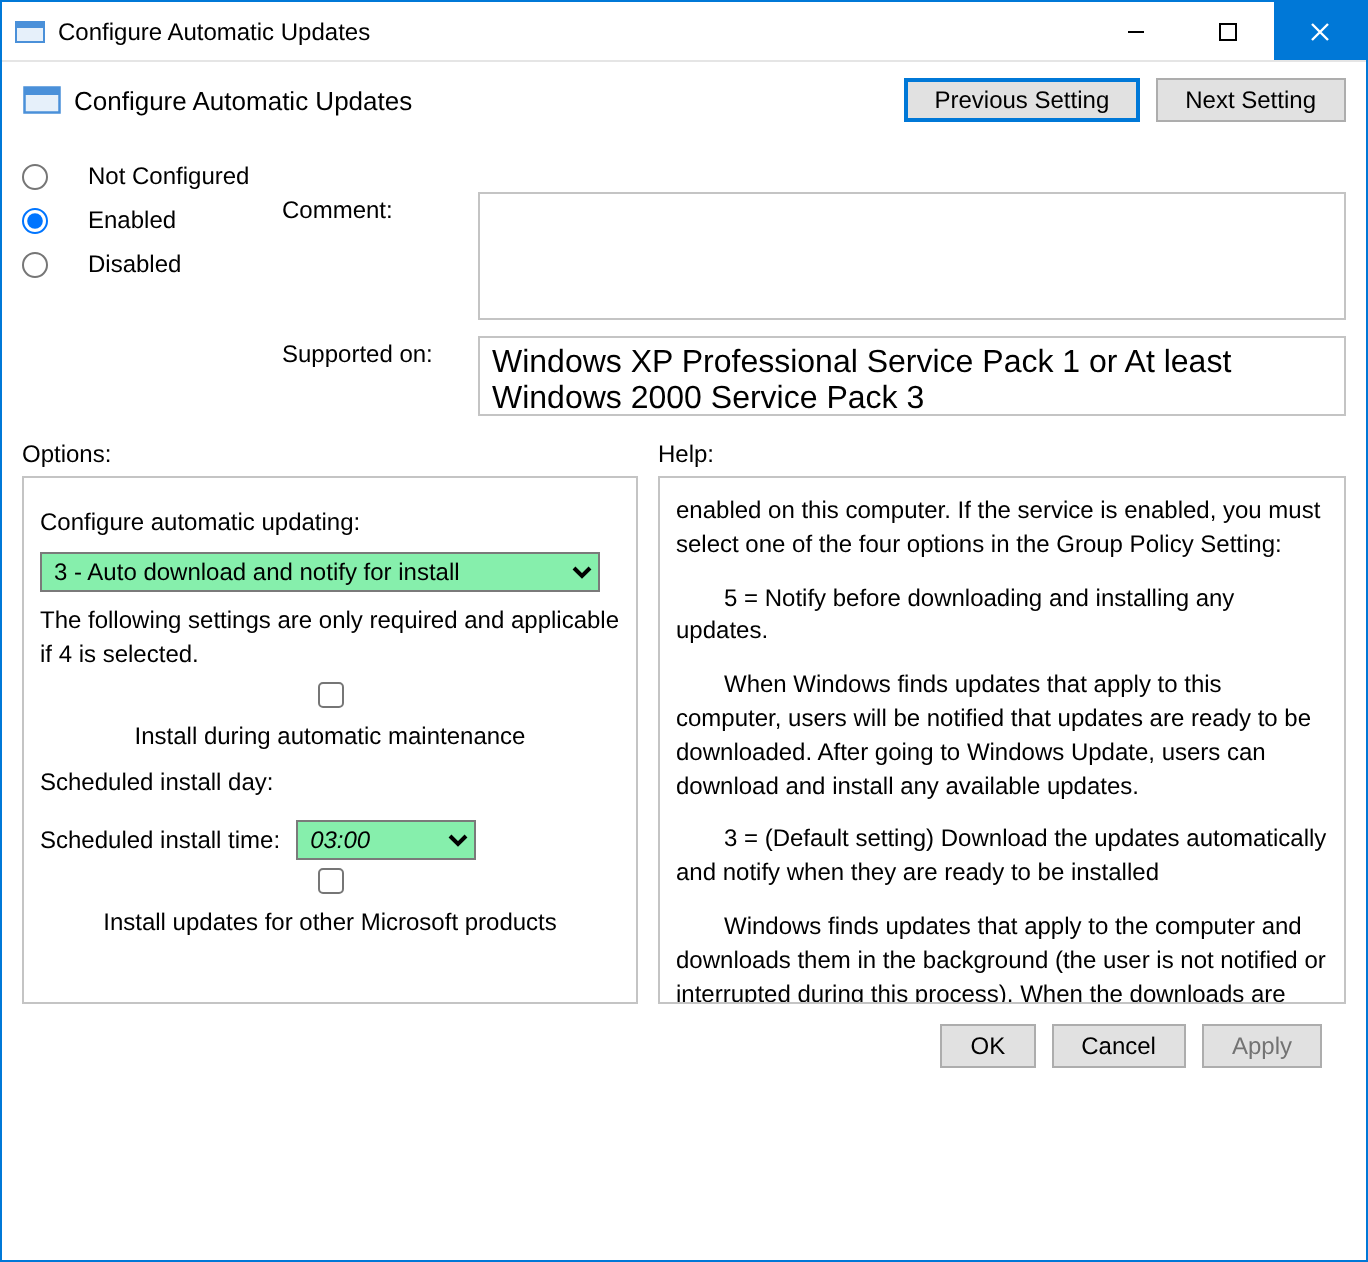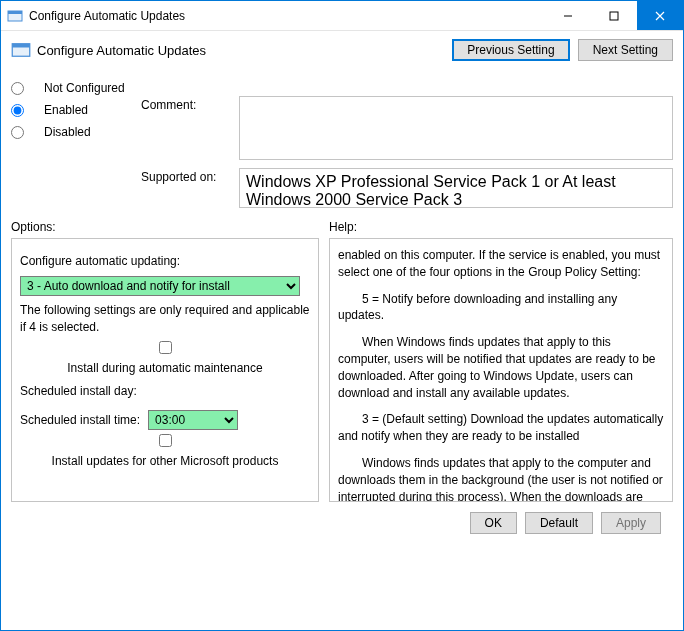--- a/index.html
+++ b/index.html
@@ -93,21 +93,21 @@
   .help-panel { flex:1; position:relative; overflow-y:scroll;}
   .options-panel label.row { display:flex; align-items:center; gap:6px; margin:4px 0;flex-direction:column; }
   .options-panel .text { margin:6px 0; }
   select {
     font-family:inherit; font-size:12px;
     border:1px solid #7a7a7a; background:#86efac;
     padding:1px 2px;
   }
   select.wide { width: 280px; }
   select.med { width: 190px; }
-  select.small { width: 90px; margin-left:8px;}
+  select.small { width: 90px; margin-left:8px;font-style:italic;}
   input[type=checkbox]{ margin:0; }
   .help-panel p { margin: 0 0 10px 0; }
   .help-panel .indent { text-indent: 24px; }
   .footer {
     display:flex; justify-content:flex-end; gap:8px;
     padding: 10px 12px 0 0;
   }
   .btn.disabled { color:#737373; }
   .options-panel .spacer { height:4px; }
 </style>
@@ -218,16 +218,16 @@
       <p class="indent">5 = Notify before downloading and installing any updates.</p>
       <p class="indent">When Windows finds updates that apply to this computer, users will be notified that updates are ready to be downloaded. After going to Windows Update, users can download and install any available updates.</p>
       <p class="indent">3 = (Default setting) Download the updates automatically and notify when they are ready to be installed</p>
       <p class="indent">Windows finds updates that apply to the computer and downloads them in the background (the user is not notified or interrupted during this process). When the downloads are complete, users will be notified that they are ready to install. After going to Windows Update, users can install them.</p>
       <p class="indent">4 = Automatically download updates and install them on the schedule specified below.</p>
     </div>
   </div>
 
   <div class="footer">
     <button class="btn">OK</button>
-    <button class="btn">Default</button>
+    <button class="btn">Cancel</button>
     <button class="btn disabled">Apply</button>
   </div>
 </div>
 
 </body></html>

